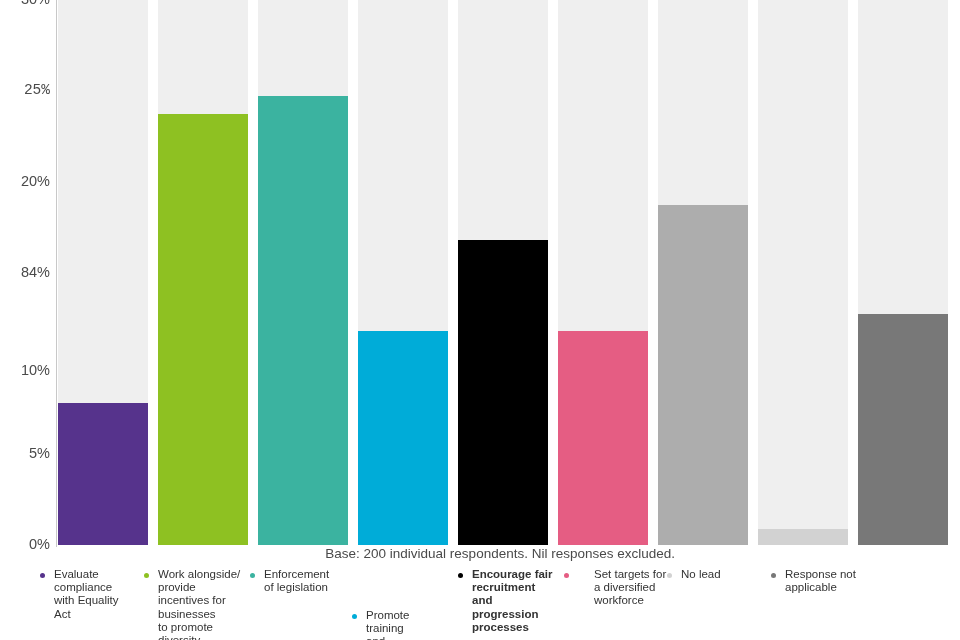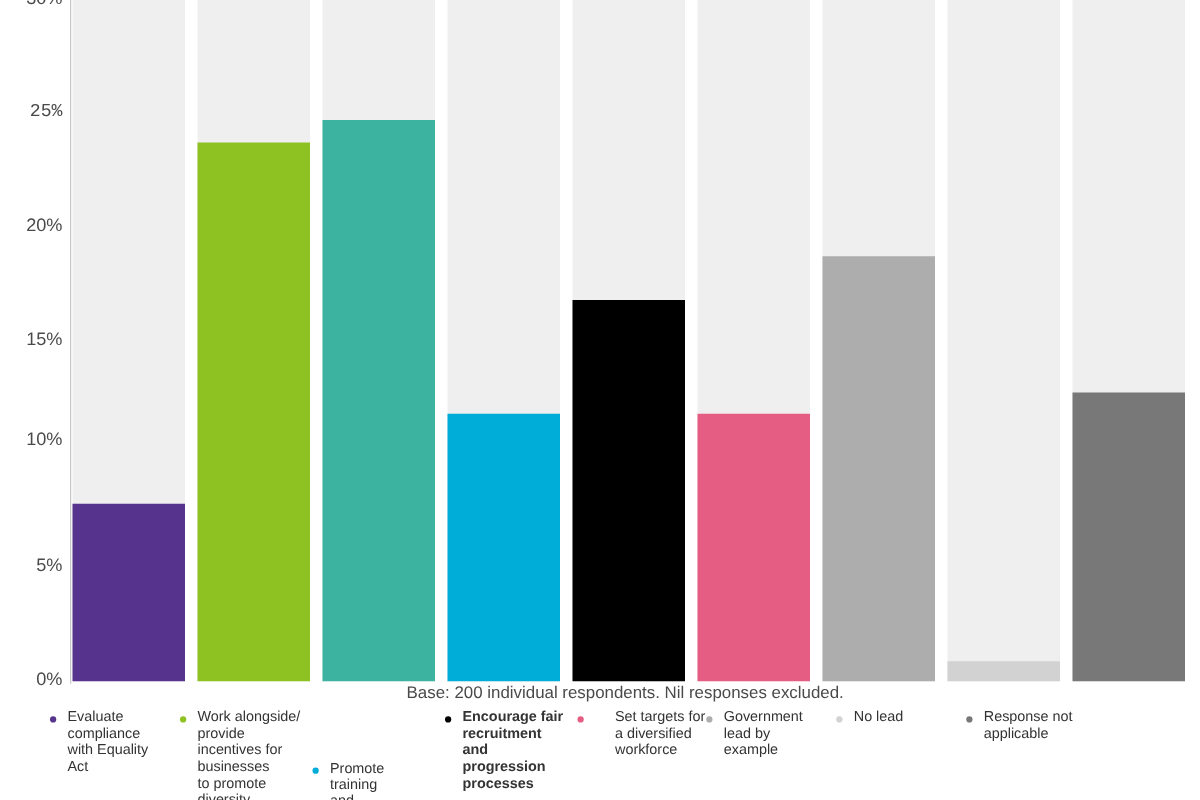--- a/index.html
+++ b/index.html
@@ -129,22 +129,22 @@
   }
 </style>
 </head>
 <body>
 
 <div id="chart-root">
 
   <div class="y-axis-labels">
       <div class="y-tick" style="top: 536px;">0%</div>
       <div class="y-tick" style="top: 445.167px;">5%</div>
-      <div class="y-tick" style="top: 344px; margin-left: 40px;">10%</div>
-      <div class="y-tick" style="top: 263.5px;">15%</div>
+      <div class="y-tick" style="top: 362px; margin-left: 40px;">10%</div>
+      <div class="y-tick" style="top: 263.5px;">84%</div>
       <div class="y-tick" style="top: 172.667px;">20%</div>
       <div class="y-tick" style="top: 81.8333px; font-family: Liberation Mono, monospace;">25%</div>
       <div class="y-tick" style="top: -9px;">30%</div>
     </div>
   <div class="axis-line"></div>
 
   <div class="plot-area">
     <div class="columns">
         <div class="column">
           <div class="col-bg" style="background: rgb(239, 239, 239);"></div>
@@ -196,20 +196,25 @@
 Act</span>
       </div>
       <div class="legend-item" style="width: 106px;">
         <span class="legend-bullet" style="background: rgb(142, 193, 34);"></span>
         <span class="legend-label">Work alongside/
 provide
 incentives for
 businesses
 to promote diversity</span>
       </div>
+      <div class="legend-item" style="width: 102px;">
+        <span class="legend-bullet" style="background: rgb(59, 179, 160);"></span>
+        <span class="legend-label">Enforcement
+of legislation</span>
+      </div>
       <div class="legend-item" style="width: 106px; margin-top: 41px;">
         <span class="legend-bullet" style="background: rgb(0, 172, 216);"></span>
         <span class="legend-label">Promote
 training
 and
 opportunities</span>
       </div>
       <div class="legend-item" style="width: 106px; font-weight: bold;">
         <span class="legend-bullet" style="background: rgb(0, 0, 0);"></span>
         <span class="legend-label">Encourage fair
@@ -218,26 +223,20 @@
 progression
 processes</span>
       </div>
       <div class="legend-item" style="width: 103px; gap: 16px;">
         <span class="legend-bullet" style="background: rgb(229, 93, 131);"></span>
         <span class="legend-label">Set targets for
 a diversified
 workforce</span>
       </div>
       <div class="legend-item" style="width: 104px;">
-        <span class="legend-bullet" style="background: rgb(173, 173, 173);"></span>
-        <span class="legend-label">Government
-lead by
-example</span>
-      </div>
-      <div class="legend-item" style="width: 104px;">
         <span class="legend-bullet" style="background: rgb(210, 210, 210);"></span>
         <span class="legend-label">No lead</span>
       </div>
       <div class="legend-item" style="width: 104px;">
         <span class="legend-bullet" style="background: rgb(120, 120, 120);"></span>
         <span class="legend-label">Response not
 applicable</span>
       </div>
     </div>
 

